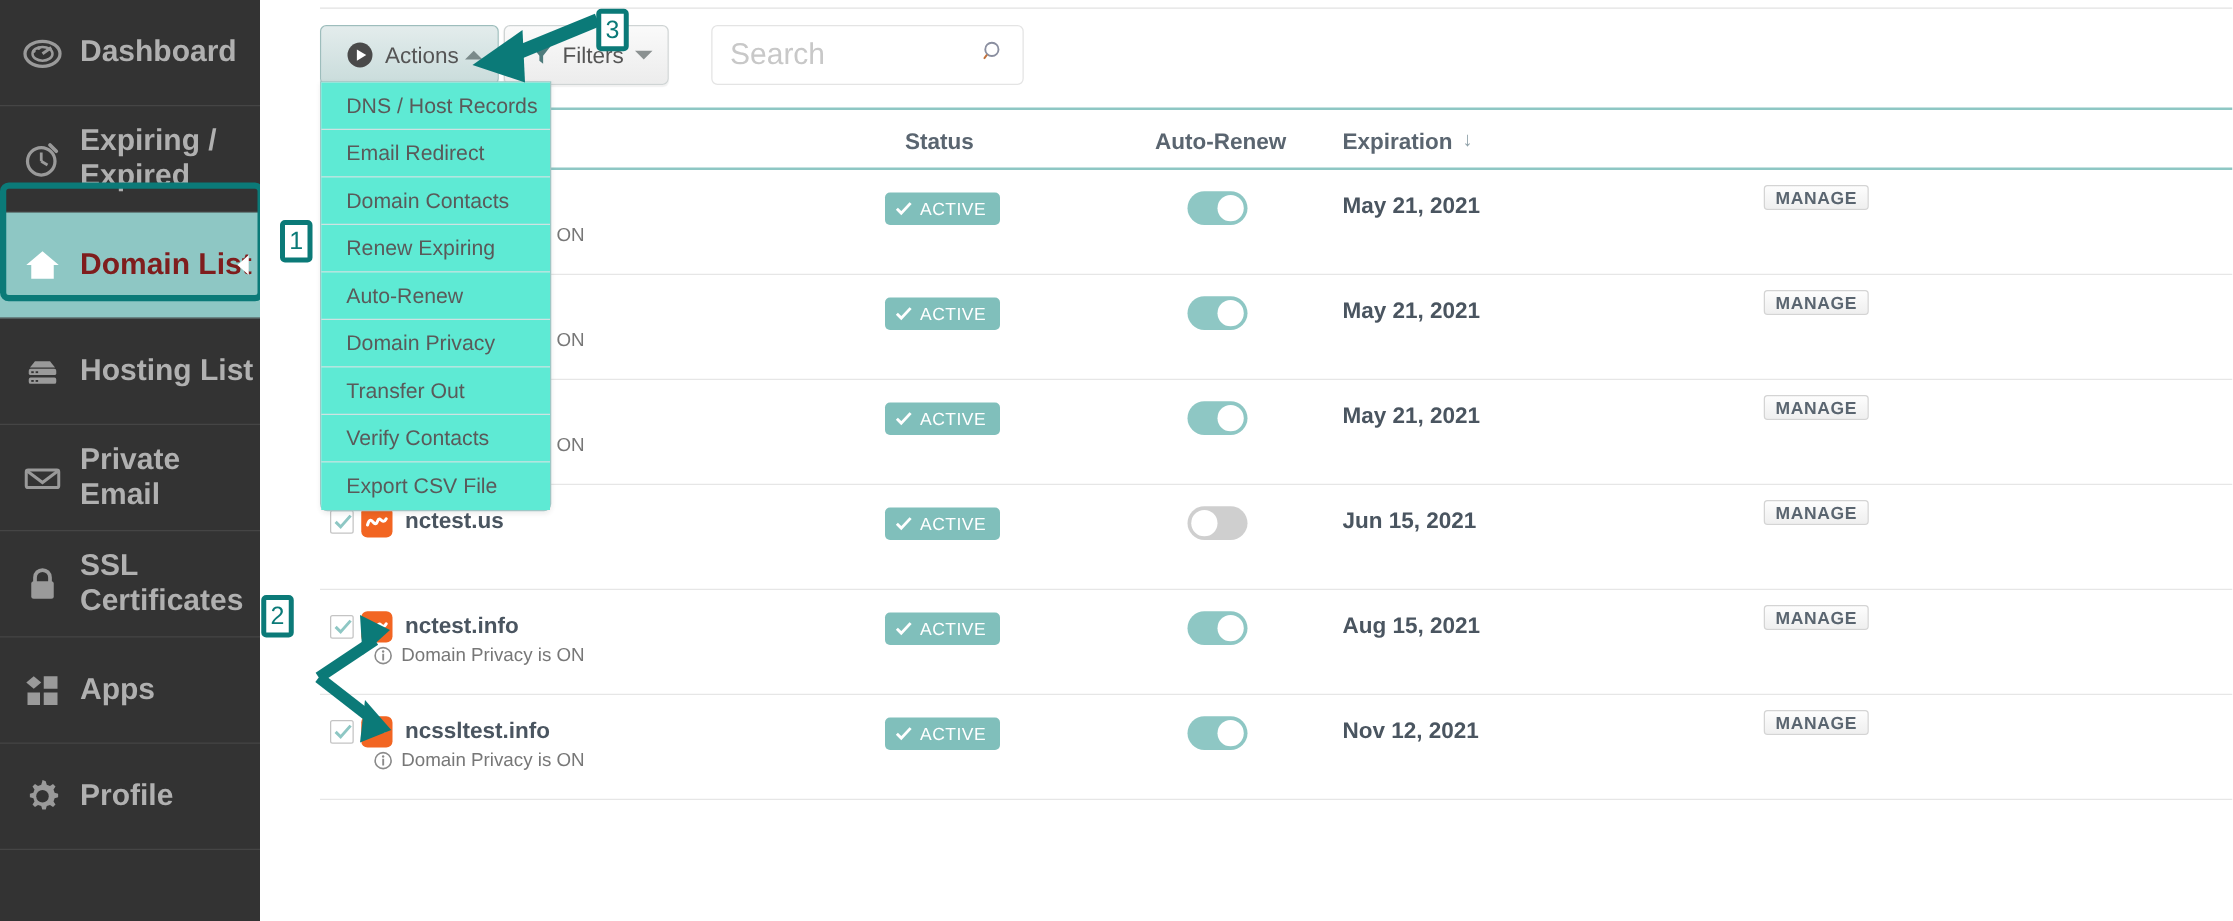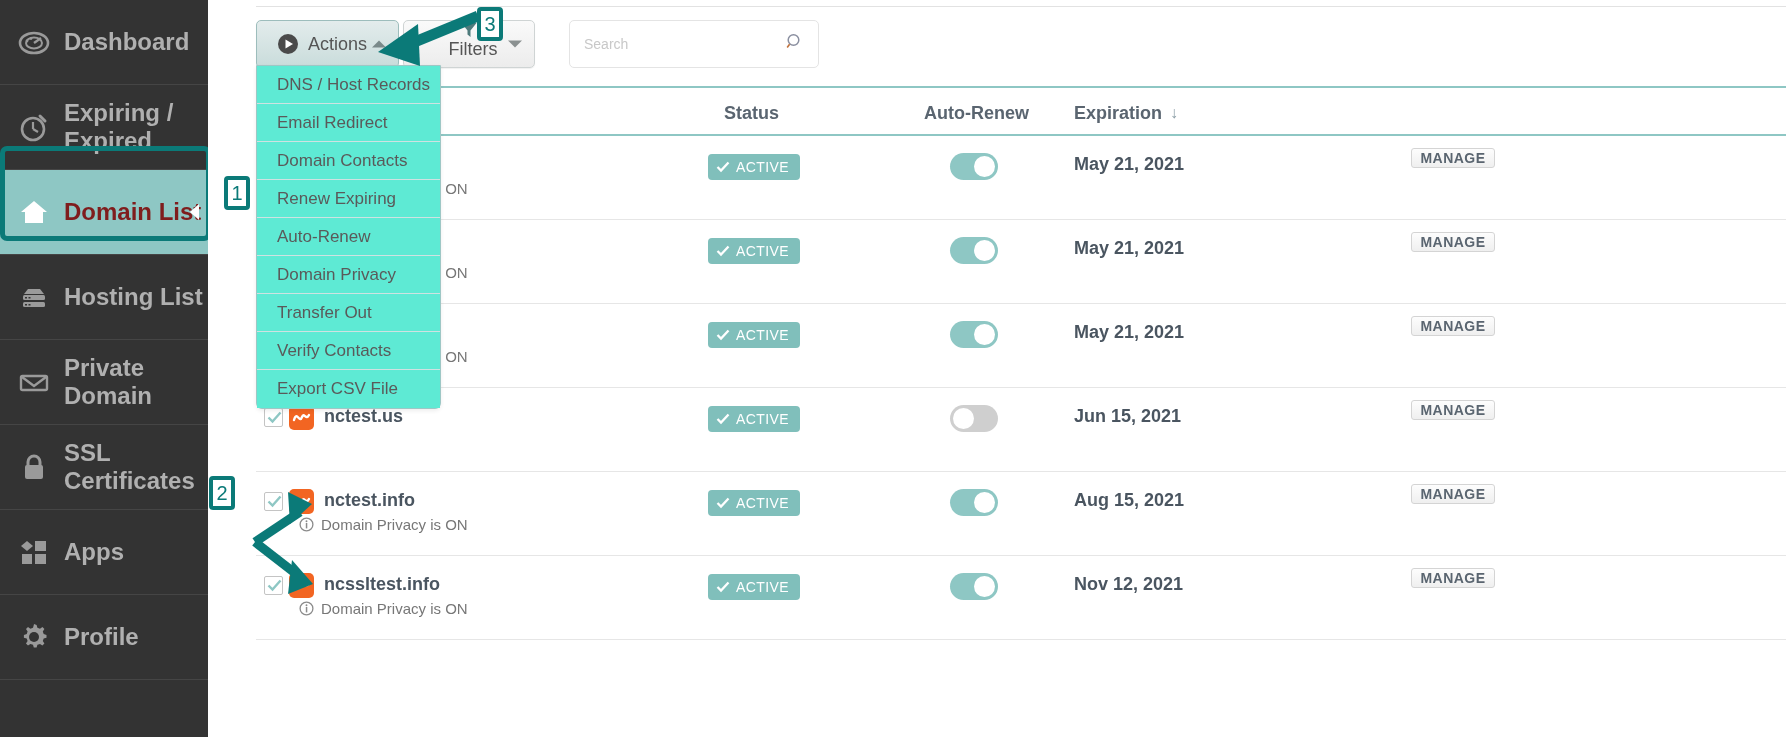--- a/index.html
+++ b/index.html
@@ -85,21 +85,21 @@
     box-shadow: 0 1px 1px rgba(0,0,0,.06);
   }
   #btn-actions {
     left: 0; width: 143px;
     background: linear-gradient(#e3ecec, #c9dcdb);
     border-color: #9dbdbc;
     justify-content: flex-start;
   }
   #btn-actions .lbl { margin-left: 9px; }
   #btn-filters {
-    left: 147px; width: 132px; flex-direction: column;
+    left: 147px; width: 132px;
   }
   #btn-filters .lbl { margin-left: 8px; }
   .play-ico { flex: none; width: 22px; height: 22px; }
   .caret-up {
     position: absolute; right: 12px; top: 50%; transform: translateY(-50%);
     width: 0; height: 0;
     border-left: 7px solid transparent;
     border-right: 7px solid transparent;
     border-bottom: 7px solid #7a8a8a;
   }
@@ -115,21 +115,21 @@
     width: 250px; height: 48px;
     border: 1px solid #e4e4e4;
     border-radius: 5px;
     background: #fff;
   }
   #search-input {
     position: absolute; left: 0; top: 0;
     width: 210px; height: 46px;
     border: none; outline: none; background: transparent;
     font-family: "Liberation Sans", sans-serif;
-    font-size: 14px; color: #000000;
+    font-size: 24px; color: #000000;
     padding-left: 14px;
   }
   #search-input::placeholder { color: #c8c8c8; }
   #search-icon {
     position: absolute; right: 14px; top: 50%; transform: translateY(-50%);
   }
 
   
   #actions-menu {
     position: absolute; left: 48px; top: 65px;
@@ -321,21 +321,21 @@
       <span>Hosting List</span>
     </div>
 
     <div class="nav-item">
       <span class="nav-ico">
         <svg width="32" height="32" viewBox="0 0 32 32">
             <rect x="3" y="10" width="26" height="14" rx="1.5" fill="none" stroke="#9a9a9a" stroke-width="2.4"></rect>
             <path d="M4 11 L16 20 L28 11" fill="none" stroke="#9a9a9a" stroke-width="2.4"></path>
           </svg>
       </span>
-      <span>Private Domain</span>
+      <span>Private Email</span>
     </div>
 
     <div class="nav-item">
       <span class="nav-ico">
         <svg width="30" height="30" viewBox="0 0 30 30">
             <path d="M9 14 L9 10 a6 6 0 0 1 12 0 L21 14" fill="none" stroke="#9a9a9a" stroke-width="3"></path>
             <rect x="6" y="13" width="18" height="14" rx="2" fill="#9a9a9a"></rect>
           </svg>
       </span>
       <span>SSL Certificates</span>

